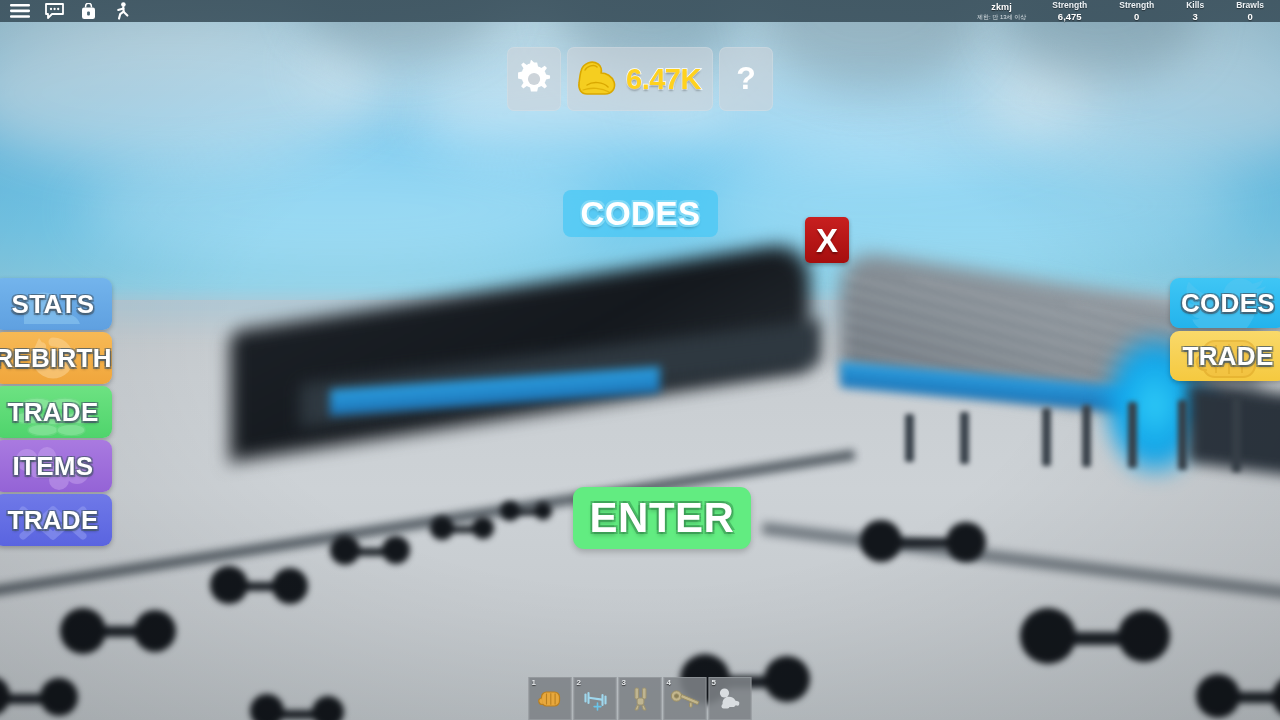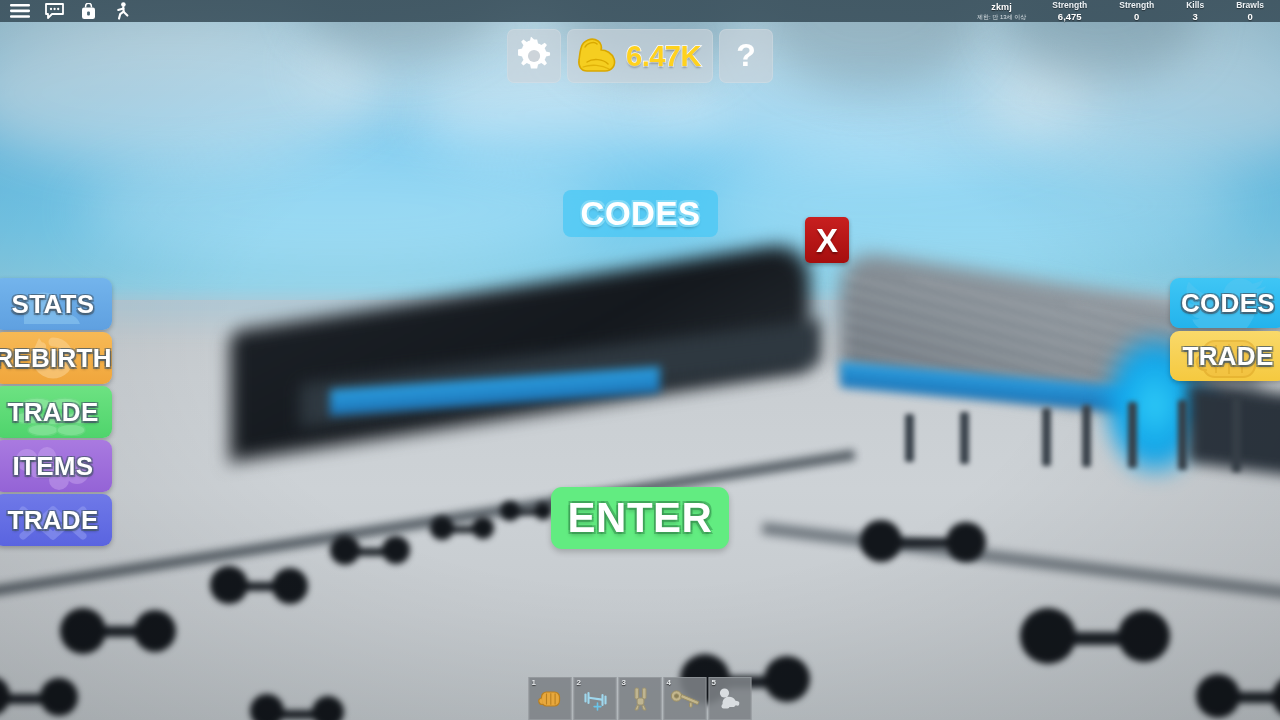--- a/index.html
+++ b/index.html
@@ -186,24 +186,25 @@
     text-shadow: 0 1px 1px rgba(0,0,0,.45);
   }
 
   
   .currency-bar {
     position: absolute; left: 50%; top: 29px; transform: translateX(-50%);
     display: flex; align-items: center; gap: 6px;
     z-index: 40;
   }
   .cur-btn {
-    height: 54px; border-radius: 7px;
+    height: 64px; border-radius: 7px;
     background: rgba(205,212,218,0.62);
     display: flex; align-items: center; justify-content: center;
     box-shadow: inset 0 0 0 1px rgba(255,255,255,0.14);
+    margin-top: 18px;
   }
   .cur-square { width: 54px; }
   .cur-wide { padding: 0 12px 0 8px; gap: 7px; }
 
   .gear-icon svg, .help-icon svg { display:block; }
 
   .cur-amount {
     font-size: 29px; font-weight: bold; letter-spacing: -0.5px;
     -webkit-text-stroke: 1.5px #ffffff;
     paint-order: stroke fill;
@@ -336,21 +337,21 @@
   }
   .code-input span {
     font-size: 29px; font-weight: bold; color: #ffffff; letter-spacing: .2px;
     text-shadow:
       -1.2px -1.2px 0 rgba(10,55,72,.75), 1.2px -1.2px 0 rgba(10,55,72,.75),
       -1.2px  1.2px 0 rgba(10,55,72,.75), 1.2px  1.2px 0 rgba(10,55,72,.75),
        0 2px 3px rgba(0,0,0,.35);
   }
 
   .enter-btn {
-    position: absolute; left: 551px; top: 487px;
+    position: absolute; left: 573px; top: 487px;
     width: 178px; height: 62px;
     background: #62EC81;
     border-radius: 11px;
     display: flex; align-items: center; justify-content: center;
     z-index: 65;
     box-shadow: 0 3px 6px rgba(0,0,0,.2);
   }
   .enter-btn span {
     font-size: 42px; font-weight: bold; color: #ffffff; letter-spacing: .5px;
     text-shadow:

